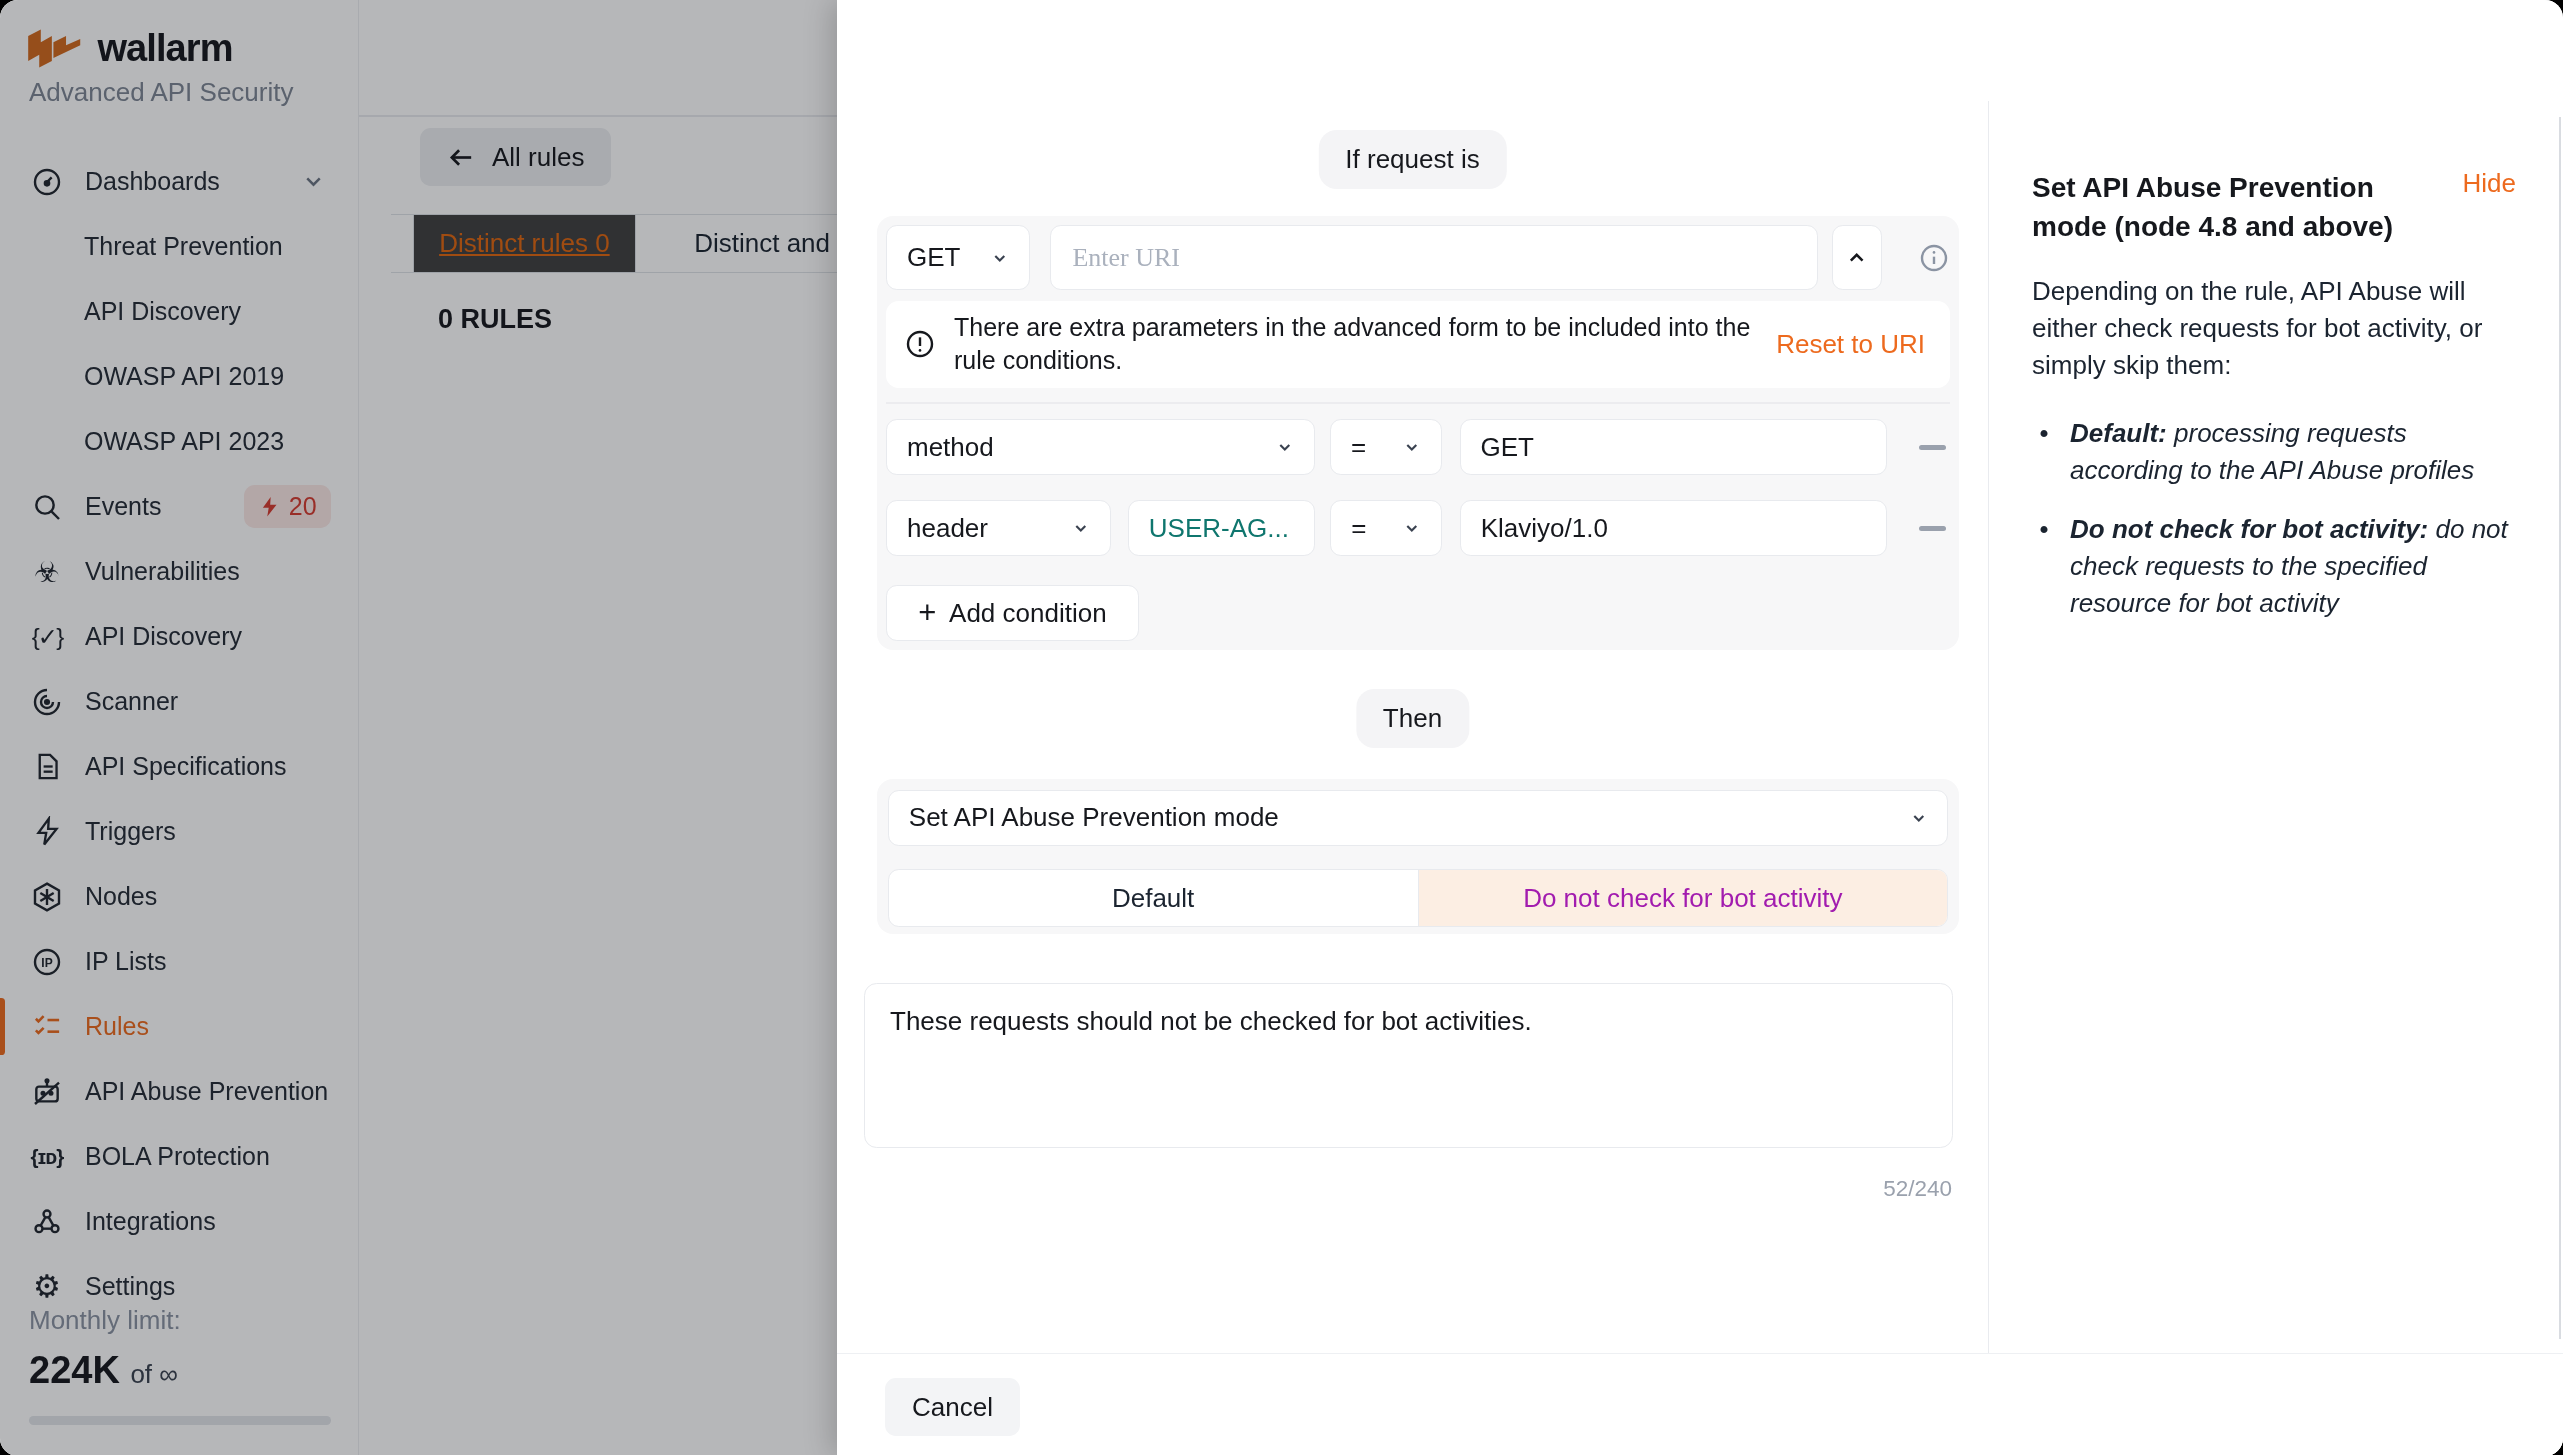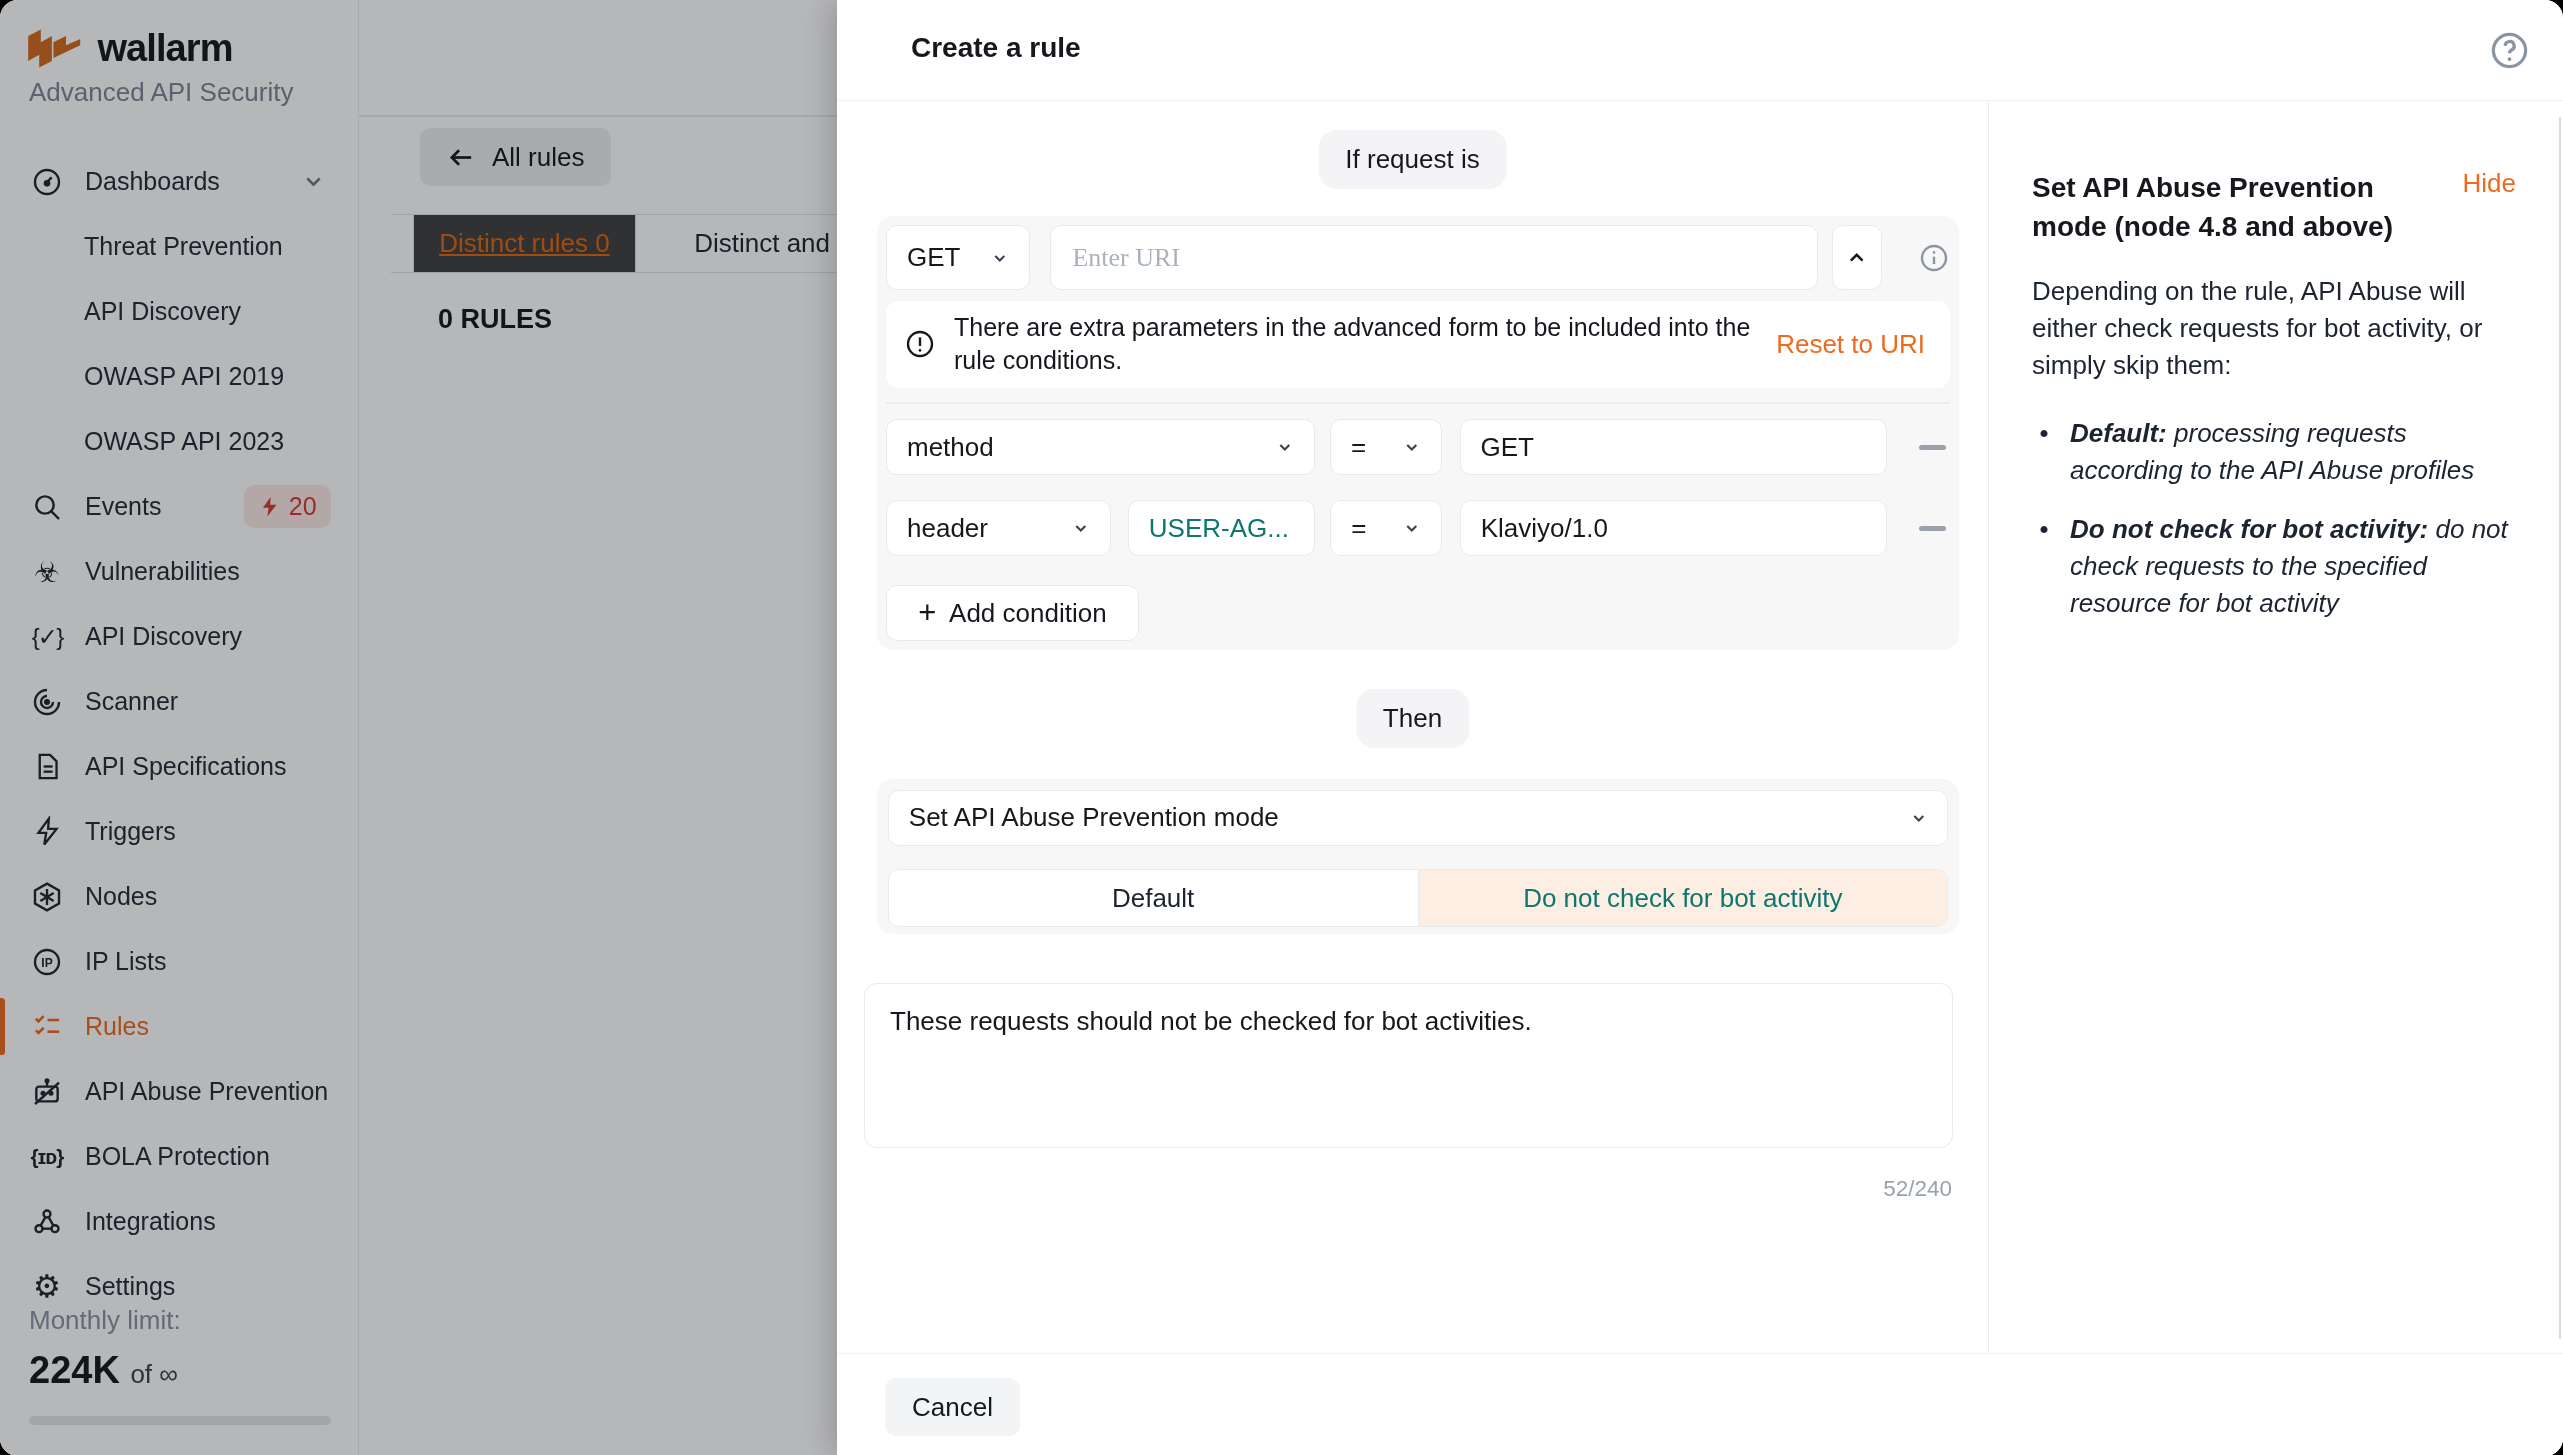--- a/index.html
+++ b/index.html
@@ -79,21 +79,21 @@
   .f-eq { width:112px; height:56px; margin-left:15.3px; }
   .f-val { width:430px; height:56px; margin-left:18px; padding:0 20px; }
   .minus-btn { margin-left:27px; width:36px; height:36px; display:flex; align-items:center; justify-content:center; color:#9aa1ad; cursor:pointer; }
   .minus-btn .dash { width:27px; height:4.5px; background:#9aa1ad; border-radius:2.7px; }
   .add-cond { margin-top:29px; width:253px; height:56px; justify-content:center; gap:12.6px; cursor:pointer; font-size:26px; }
   .plus { font-size:31px; line-height:1; margin-top:-1.8px; }
 
   .action-sel { height:56px; }
   .seg { margin-top:23.4px; height:58px; display:flex; border:1.8px solid #e8eaee; border-radius:10.8px; overflow:hidden; background:#fff; }
   .seg-opt { flex:1; display:flex; align-items:center; justify-content:center; font-size:26px; cursor:pointer; }
-  .seg-opt.sel { background:#FCEEE3; color:#0f766e; border-left:1.8px solid #e8eaee; }
+  .seg-opt.sel { background:#FCEEE3; color:#a21caf; border-left:1.8px solid #e8eaee; }
 
   .desc-box { position:absolute; left:27px; top:882px; width:1089px; height:165px; background:#fff; border:1.8px solid #e8eaee; border-radius:12.6px; padding:21.6px 25px; }
   .desc-box textarea { width:100%; height:100%; border:none; outline:none; resize:none; font-family:inherit; font-size:26px; color:#16181d; background:transparent; }
   .counter { position:absolute; right:36px; top:1075px; font-size:22.5px; color:#9aa1ad; }
 
   .m-footer { position:absolute; left:837px; bottom:0; width:1900px; height:103px; background:#fff; border-top:1.8px solid #eef0f3; }
   .btn { position:absolute; top:24px; height:58px; border-radius:10.8px; display:flex; align-items:center; padding:0 27px; font-size:26px; cursor:pointer; }
   .btn-cancel { left:48px; background:#f3f4f6; color:#16181d; }
   .btn-create { right:31px; background:#FCEEE3; color:#F2690D; }
 
@@ -307,30 +307,20 @@
       <div class="tab t2">
           <span>Distinct and inh</span>
         </div>
     </div>
     <div class="rules-count">0 RULES</div>
   </div>
 
   <div class="overlay"></div>
 
   <div class="modal">
-    <div class="m-header">
-      <div class="m-title">Create a rule</div>
-      <div class="help-btn">
-        <svg width="43" height="43" viewBox="0 0 24 24" fill="none" stroke="currentColor" stroke-width="1.8">
-            <circle cx="12" cy="12" r="9"></circle>
-            <path d="M9.6 9.4 a2.5 2.5 0 1 1 3.6 2.3 c-.8.4-1.2.9-1.2 1.8"></path>
-            <circle cx="12" cy="16.8" r="1.1" fill="currentColor" stroke="none"></circle>
-          </svg>
-      </div>
-    </div>
 
     <div class="m-center">
       <div class="pill pill-if">If request is</div>
 
       <div class="card card1">
         <div class="row uri-row">
           <div class="ctl get-sel sel-pad">
             <span>GET</span>
             <svg width="21.6" height="21.6" viewBox="0 0 24 24" fill="none" stroke="#3a4250" stroke-width="2.4">
                 <polyline points="7 10 12 15 17 10"></polyline>

